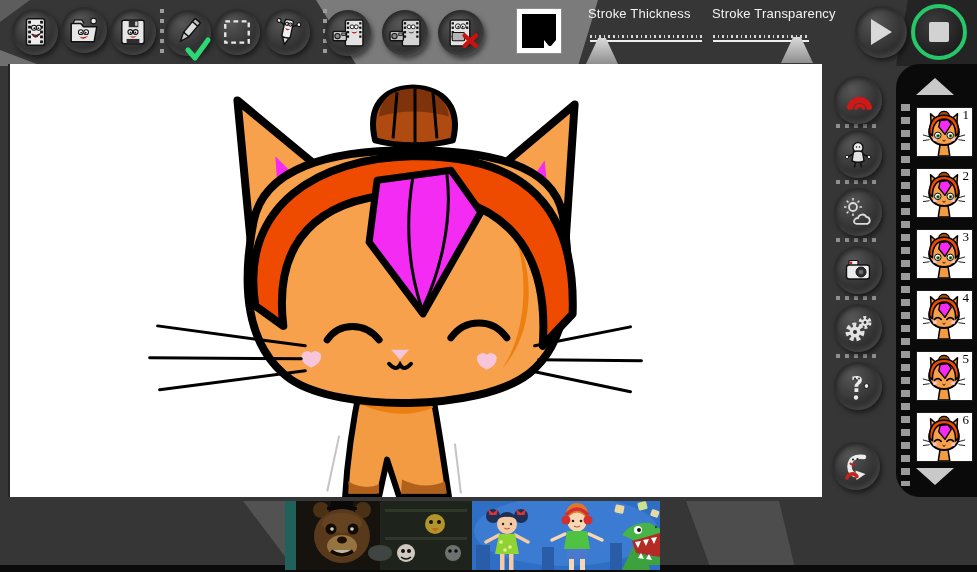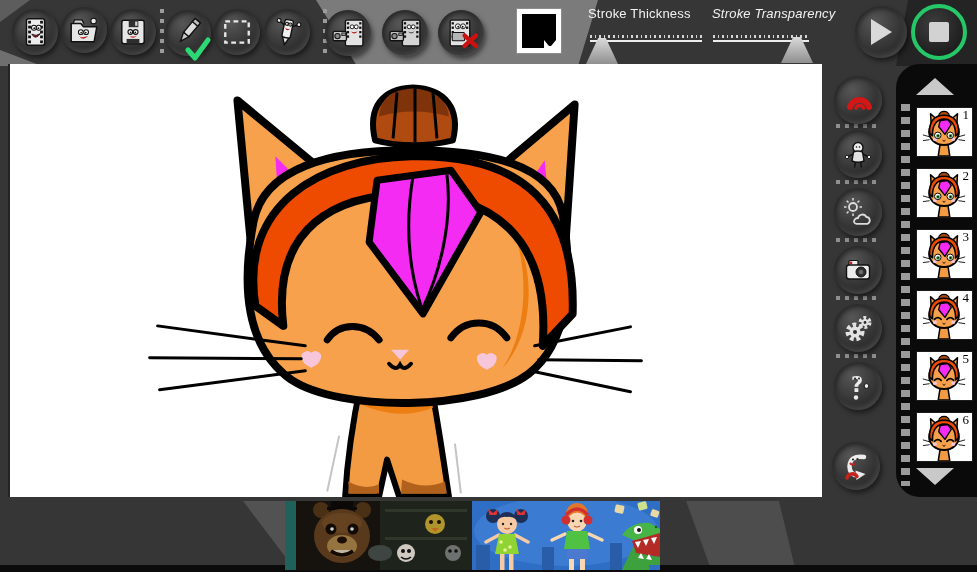--- a/index.html
+++ b/index.html
@@ -302,21 +302,21 @@
       <div class="swatch-arrow"></div>
     </div>
 
     <div class="slider-label" style="left:588px;">Stroke Thickness</div>
     <div class="track" style="left:590px; width:112px;">
       <div class="ticks"></div>
       <div class="rail"></div>
     </div>
     <div class="handle" style="left:586px; top:38px;"></div>
 
-    <div class="slider-label" style="left:712px;font-style:italic;">Stroke Transparency</div>
+    <div class="slider-label" style="left:712px;">Stroke Transparency</div>
     <div class="track" style="left:713px; width:96px;">
       <div class="ticks"></div>
       <div class="rail"></div>
     </div>
     <div class="handle" style="left:781px; top:37px;"></div>
 
     <div class="btn play-btn">
       <svg width="24" height="28" viewBox="0 0 24 28">
         <polygon points="2,1 2,27 23,14" fill="#d9d9d9"></polygon>
       </svg>

